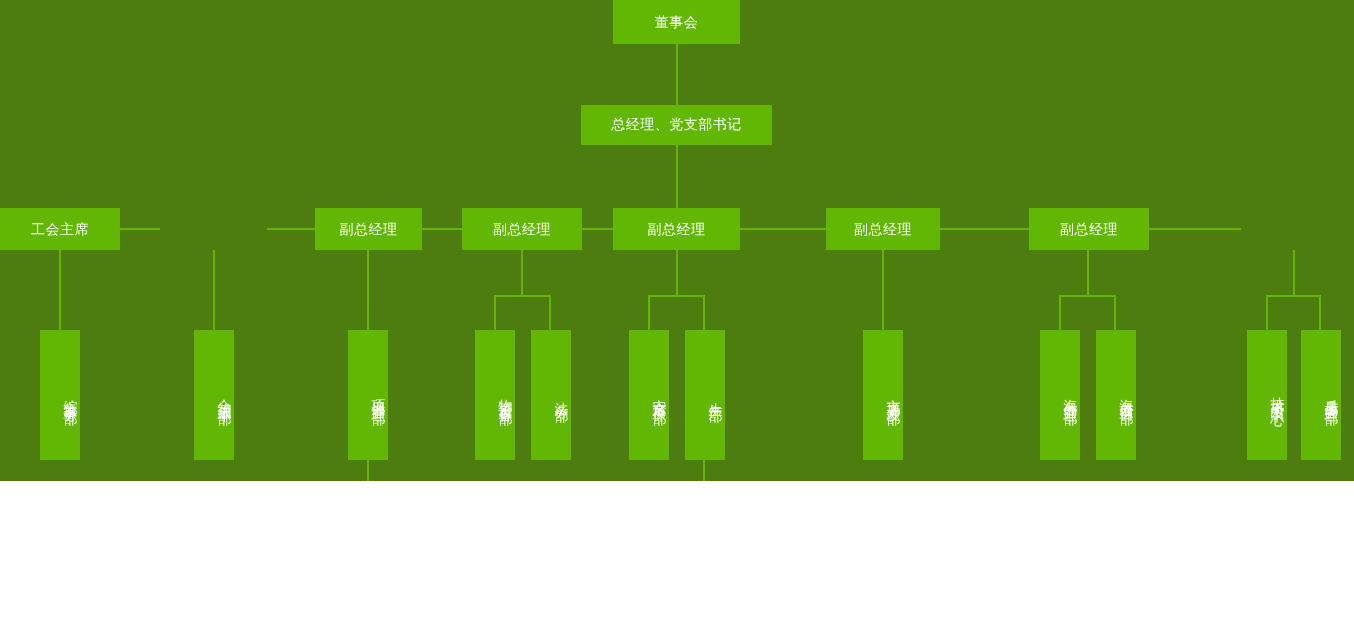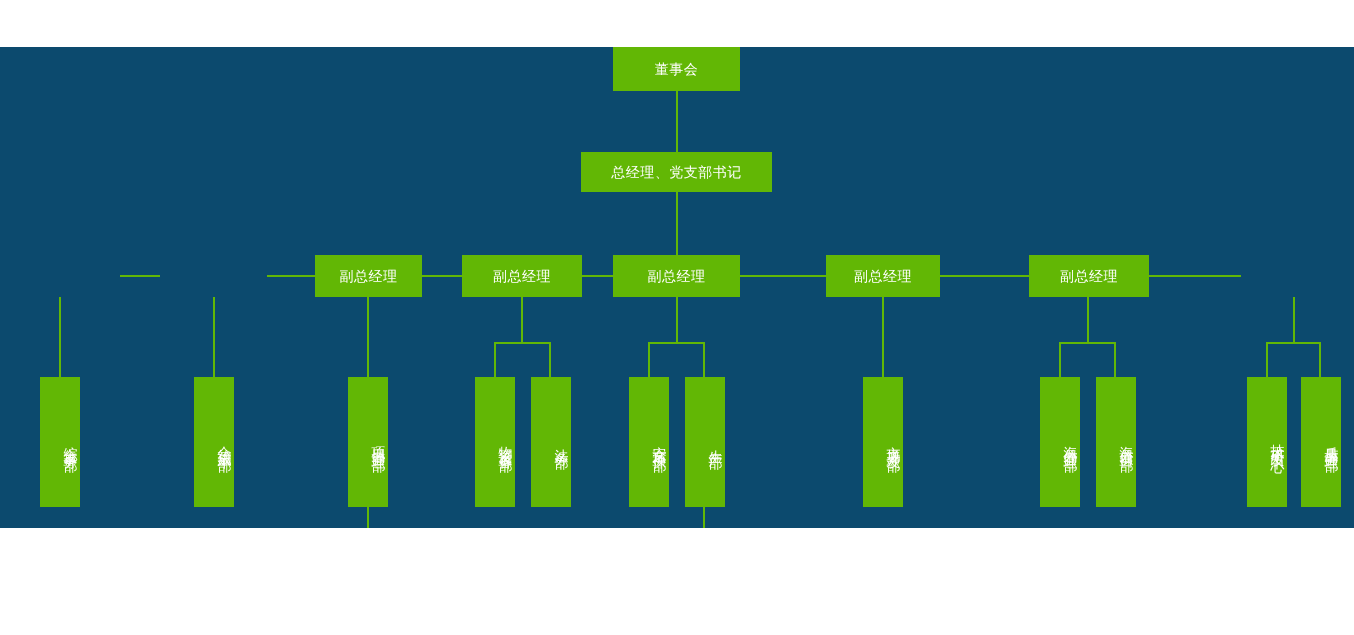--- a/index.html
+++ b/index.html
@@ -8,23 +8,22 @@
     padding: 0;
     background: #ffffff;
   }
   body {
     font-family: "Liberation Sans", "DejaVu Sans", sans-serif;
   }
   #chart-root {
     position: relative;
     width: 1354px;
     height: 481px;
-    background: #0c4a6e;
+    background: #4d7c0f;
     overflow: hidden;
-    margin-top: 47px;
   }
   .node {
     position: absolute;
     background: #62b705;
     color: #ffffff;
     box-sizing: border-box;
     display: flex;
     align-items: center;
     justify-content: center;
     text-align: center;
@@ -57,32 +56,33 @@
 </style>
 </head>
 <body>
 
 <div id="chart-root">
 
   <div class="node horiz" id="node-board" style="left:613px; top:0px; width:127px; height:44px;">董事会</div>
 
   <div class="conn v" style="left:676px; top:44px; height:61px;"></div>
 
-  <div class="node horiz" id="node-gm" style="left:581px; top:105px; width:191px; height:40px;">总经理、党支部书记</div>
+  <div class="node horiz" id="node-gm" style="left:581px; top:105px; width:191px; height:40px;font-family:Liberation Serif, serif;">总经理、党支部书记</div>
 
   <div class="conn v" style="left:676px; top:145px; height:63px;"></div>
 
   <div class="conn h" style="left:120px; top:228px; width:40px;"></div>
   <div class="conn h" style="left:267px; top:228px; width:48px;"></div>
   <div class="conn h" style="left:422px; top:228px; width:40px;"></div>
   <div class="conn h" style="left:582px; top:228px; width:31px;"></div>
   <div class="conn h" style="left:740px; top:228px; width:86px;"></div>
   <div class="conn h" style="left:940px; top:228px; width:89px;"></div>
   <div class="conn h" style="left:1149px; top:228px; width:92px;"></div>
 
+  <div class="node horiz" style="left:0px; top:208px; width:120px; height:42px;">工会主席</div>
   <div class="node horiz" style="left:315px; top:208px; width:107px; height:42px;">副总经理</div>
   <div class="node horiz" style="left:462px; top:208px; width:120px; height:42px;">副总经理</div>
   <div class="node horiz" style="left:613px; top:208px; width:127px; height:42px;">副总经理</div>
   <div class="node horiz" style="left:826px; top:208px; width:114px; height:42px;">副总经理</div>
   <div class="node horiz" style="left:1029px; top:208px; width:120px; height:42px;">副总经理</div>
 
   <div class="conn v" style="left:59px; top:250px; height:80px;"></div>
 
   <div class="conn v" style="left:213px; top:250px; height:80px;"></div>
 

